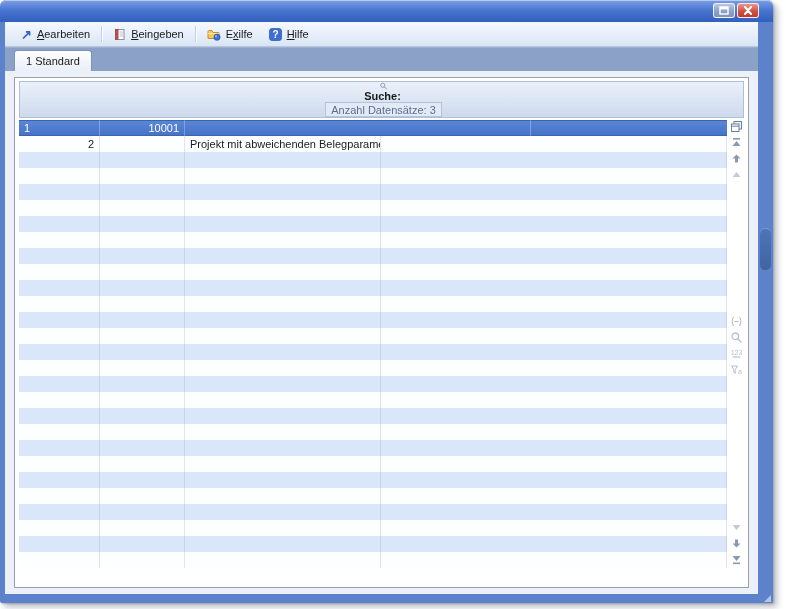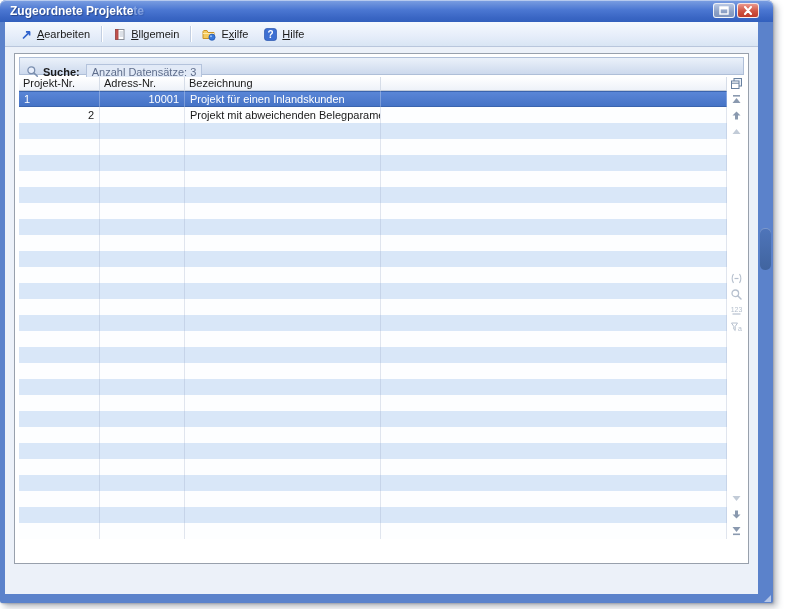--- a/index.html
+++ b/index.html
@@ -49,23 +49,23 @@
     box-shadow:inset 0 1px 0 rgba(255,255,255,.15); }
   .tab { padding:4px 11px 4px 11px; background:linear-gradient(180deg,#fdfefe,#e9eff9);
     border:1px solid #7f92b5; border-bottom:none; border-radius:3px 3px 0 0;
     position:relative; top:0; }
 
   
   .content { position:relative; height:524px; }
   .panel { position:absolute; left:9px; top:6px; width:735px; height:511px;
     background:#ffffff; border:1px solid #98a0ac; }
 
-  .searchbar { margin:3px 4px 2px 4px; height:18px; display:flex; align-items:center;
+  .searchbar { margin:3px 4px 2px 4px; height:37px; display:flex; align-items:center;
     background:linear-gradient(180deg,#ebf1fa,#cdd9ed); border:1px solid #afbfd8;
-    padding:11px 2px 0 6px; }
+    padding:0 2px 0 6px;flex-direction:column; }
   .searchbar .lbl { font-weight:bold; margin:0 6px 0 4px; }
   .searchbar input { flex:1; border:none; outline:none; background:transparent;
     font-family:"Liberation Sans", sans-serif; font-size:11px; font-style:italic; color:#6a7590; }
   .searchbar input::placeholder { color:#8a93a3; font-style:italic; opacity:1; }
   .count-box { background:#e2eaf7; border:1px solid #b4c3dc; color:#5f6e8c;
     height:15px; line-height:14px; padding:0 5px; white-space:nowrap; }
 
   .main { margin:0 4px; display:flex; gap:2px; }
   .grid { width:708px; }
   .thead { display:flex; height:14px; }
@@ -88,21 +88,20 @@
   .igrp.mid { top:195px; }
   .igrp.bottom { bottom:2px; }
   .ic { width:14px; height:13px; display:flex; align-items:center; justify-content:center; }
 </style>
 </head>
 <body>
 <div class="stage">
 
   <div class="window">
     <div class="titlebar">
-      <div class="title"><span>Zugeordnete Projekte</span><span class="ghost">te</span></div>
       <div class="winbtns">
         <div class="wbtn restore">
           <svg width="10" height="9" viewBox="0 0 10 9">
             <rect x="1" y="1" width="8" height="7" fill="none" stroke="#ffffff" stroke-width="1.4"></rect>
             <rect x="1" y="1" width="8" height="2.4" fill="#ffffff"></rect>
           </svg>
         </div>
         <div class="wbtn close">
           <svg width="10" height="9" viewBox="0 0 10 9">
             <path d="M2 1 L8 8 M8 1 L2 8" stroke="#ffffff" stroke-width="2" stroke-linecap="round"></path>
@@ -121,67 +120,63 @@
           <span class="mi-glyph">↗</span>
           <span><span></span><span class="hot">A</span><span>earbeiten</span></span>
         </div>
         <div class="menu-sep"></div>
         <div class="menu-item">
           <svg width="13" height="13" viewBox="0 0 13 13">
             <rect x="2.5" y="1.5" width="8.5" height="10" fill="#ffffff" stroke="#8a8f99" stroke-width="1"></rect>
             <rect x="2.5" y="1.5" width="2.6" height="10" fill="#c0504d" stroke="#9c3c38" stroke-width=".6"></rect>
             <path d="M6.5 4 h3.5 M6.5 6 h3.5 M6.5 8 h3.5" stroke="#b9c2cf" stroke-width="1"></path>
           </svg>
-          <span><span></span><span class="hot">B</span><span>llgemein</span></span>
+          <span><span></span><span class="hot">B</span><span>eingeben</span></span>
         </div>
         <div class="menu-sep"></div>
         <div class="menu-item">
           <svg width="14" height="13" viewBox="0 0 14 13">
             <path d="M1 3.5 L1 10.5 L12 10.5 L12 4.5 L6 4.5 L5 2.5 L1.8 2.5 Z" fill="#f5ca5e" stroke="#c89228" stroke-width="1"></path>
             <path d="M1 5.5 L12 5.5" stroke="#ffe9a8" stroke-width="1"></path>
             <circle cx="10" cy="9.2" r="3.1" fill="#3a78d8" stroke="#1f55ad" stroke-width=".7"></circle>
             <circle cx="9" cy="8.2" r="1" fill="#9fc2f2"></circle>
           </svg>
           <span><span>E</span><span class="hot">x</span><span>ilfe</span></span>
         </div>
         <div class="menu-item">
           <svg width="13" height="13" viewBox="0 0 13 13">
             <rect x="0.5" y="0.5" width="12" height="12" rx="2.5" fill="#3d6fd2" stroke="#2a54ad" stroke-width=".7"></rect>
             <text x="6.5" y="10" font-family="Liberation Sans, sans-serif" font-size="10" font-weight="bold" fill="#ffffff" text-anchor="middle">?</text>
           </svg>
           <span><span></span><span class="hot">H</span><span>ilfe</span></span>
         </div>
       </div>
 
+      <div class="tabstrip">
+        <div class="tab">1 Standard</div>
+      </div>
 
       <div class="content">
         <div class="panel">
 
           <div class="searchbar">
             <svg width="13" height="13" viewBox="0 0 13 13">
               <circle cx="5.3" cy="5.3" r="3.4" fill="#e8eefb" stroke="#7a8eae" stroke-width="1.3"></circle>
               <path d="M8 8 L11.3 11.3" stroke="#7a8eae" stroke-width="1.6" stroke-linecap="round"></path>
             </svg>
             <span class="lbl">Suche:</span>
             <span class="count-box">Anzahl Datensätze: 3</span>
           </div>
 
           <div class="main">
             <div class="grid">
-              <div class="thead">
-                  <div class="th" style="width: 81px;">Projekt-Nr.</div>
-                  <div class="th" style="width: 85px;">Adress-Nr.</div>
-                  <div class="th" style="width: 196px;">Bezeichnung</div>
-                  <div class="th" style="width: 346px;"></div>
-                </div>
               <div class="tbody">
                   <div class="tr odd selected">
                     <div class="td" style="width: 81px; text-align: left;">1</div>
                     <div class="td" style="width: 85px; text-align: right;">10001</div>
-                    <div class="td" style="width: 196px; text-align: left;">Projekt für einen Inlandskunden</div>
                     <div class="td" style="width: 346px; text-align: left;"></div>
                   </div>
                   <div class="tr even">
                     <div class="td" style="width: 81px; text-align: right;">2</div>
                     <div class="td" style="width: 85px; text-align: right;"></div>
                     <div class="td" style="width: 196px; text-align: left;">Projekt mit abweichenden Belegparametern</div>
                     <div class="td" style="width: 346px; text-align: left;"></div>
                   </div>
                   <div class="tr odd">
                     <div class="td" style="width: 81px; text-align: right;"></div>

